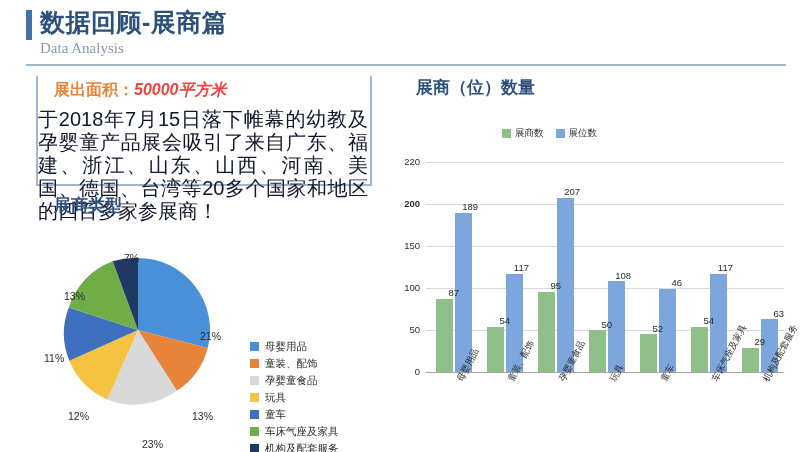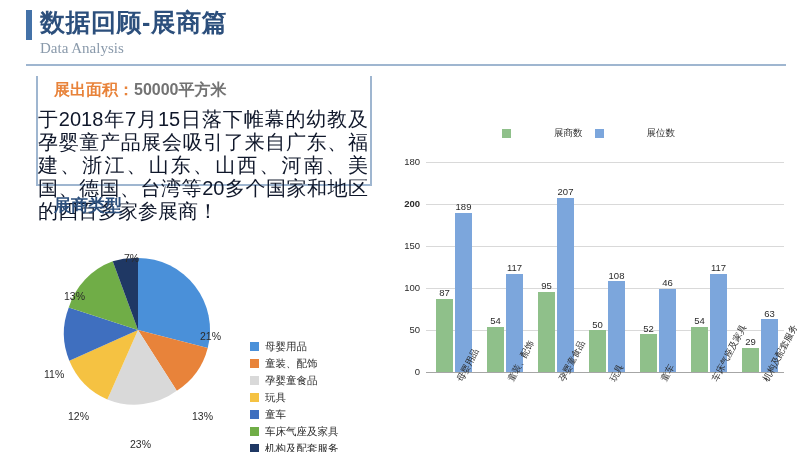--- a/index.html
+++ b/index.html
@@ -68,21 +68,22 @@
   .area-heading {
     position: absolute;
     left: 28px;
     top: 8px;
     font-size: 16px;
     font-weight: bold;
     color: #e8833a;
     white-space: nowrap;
   }
   .area-heading .num {
-    color: #737373;
+    color: #ef4444;
+    font-style: italic;
   }
   .para {
     position: absolute;
     left: 12px;
     top: 36px;
     width: 330px;
     font-size: 20px;
     line-height: 23px;
     color: #0f172a;
     text-align: justify;
@@ -182,21 +183,20 @@
     position: absolute;
     left: 110px;
     top: 55px;
     display: flex;
     align-items: center;
   }
   .bar-legend .item {
     display: flex;
     align-items: center;
     margin-right: 12px;
-    gap: 39px;
   }
   .bar-legend .swatch {
     width: 9px;
     height: 9px;
     margin-right: 4px;
   }
   .bar-legend .txt {
     font-size: 9.5px;
     color: #2b2b2b;
     white-space: nowrap;
@@ -227,21 +227,21 @@
   .bar {
     position: absolute;
     bottom: 0;
   }
   .bar.green { background: #8fc08a; }
   .bar.blue  { background: #7ca6dc; }
   .bar-val {
     position: absolute;
     font-size: 9.5px;
     color: #2b2b2b;
-    text-align: center;
+    text-align: right;
     white-space: nowrap;
   }
   .xcat {
     position: absolute;
     font-size: 9px;
     color: #2b2b2b;
     white-space: nowrap;
     transform-origin: left top;
     transform: rotate(-62deg);
   }
@@ -282,23 +282,23 @@
 
         <path d="M100,100 L31.33,130.75 A72,72 0 0,1 30.78,77.54 Z" fill="#3f6fbf"></path>
 
         <path d="M100,100 L30.78,77.54 A72,72 0 0,1 74.72,31.35 Z" fill="#70ad47"></path>
 
         <path d="M100,100 L74.72,31.35 A72,72 0 0,1 100,28 Z" fill="#1f3864"></path>
       </svg>
 
       <div class="pie-label" style="left:162px; top:100px;">21%</div>
       <div class="pie-label" style="left:154px; top:180px;">13%</div>
-      <div class="pie-label" style="left:92px; top:208px;text-align:right;">23%</div>
+      <div class="pie-label" style="left:104px; top:208px;text-align:right;">23%</div>
       <div class="pie-label" style="left:30px; top:180px;">12%</div>
-      <div class="pie-label" style="left:6px; top:122px;margin-top:16px;">11%</div>
+      <div class="pie-label" style="left:6px; top:122px;">11%</div>
       <div class="pie-label" style="left:26px; top:60px;">13%</div>
       <div class="pie-label" style="left:86px; top:22px;">7%</div>
 
       <div class="pie-legend">
         <div class="row">
           <span class="swatch" style="background:#4a90d9;"></span>
           <span class="txt">母婴用品</span>
         </div>
         <div class="row">
           <span class="swatch" style="background:#e8833a;"></span>
@@ -322,20 +322,21 @@
         </div>
         <div class="row">
           <span class="swatch" style="background:#1f3864;"></span>
           <span class="txt">机构及配套服务</span>
         </div>
       </div>
     </div>
   </div>
 
   <div class="right-col">
+    <div class="bar-heading">展商（位）数量</div>
 
     <div class="bar-legend">
       <div class="item">
         <span class="swatch" style="background:#8fc08a;"></span>
         <span class="txt">展商数</span>
       </div>
       <div class="item">
         <span class="swatch" style="background:#7ca6dc;"></span>
         <span class="txt">展位数</span>
       </div>
@@ -343,21 +344,21 @@
 
     <div class="chart-area">
 
       <div class="gridline" style="left:34px; top:16px;  width:358px;"></div>
       <div class="gridline" style="left:34px; top:58px;  width:358px;"></div>
       <div class="gridline" style="left:34px; top:100px; width:358px;"></div>
       <div class="gridline" style="left:34px; top:142px; width:358px;"></div>
       <div class="gridline" style="left:34px; top:184px; width:358px;"></div>
       <div class="axis-line" style="left:34px; top:226px; width:358px; height:1px;"></div>
 
-      <div class="ytick" style="left:4px;  top:10px;">180</div>
+      <div class="ytick" style="left:4px;  top:10px;">220</div>
       <div class="ytick" style="left:4px;  top:52px;font-weight:bold;">200</div>
       <div class="ytick" style="left:4px;  top:94px;">150</div>
       <div class="ytick" style="left:4px;  top:136px;">100</div>
       <div class="ytick" style="left:4px;  top:178px;">50</div>
       <div class="ytick" style="left:4px;  top:220px;">0</div>
 
       <div style="position:absolute; left:34px; top:16px; width:358px; height:210px;">
 
         <div class="bar green" style="left:10px; width:17px; height:73.1px;"></div>
         <div class="bar blue" style="left:29px; width:17px; height:158.8px;"></div>

